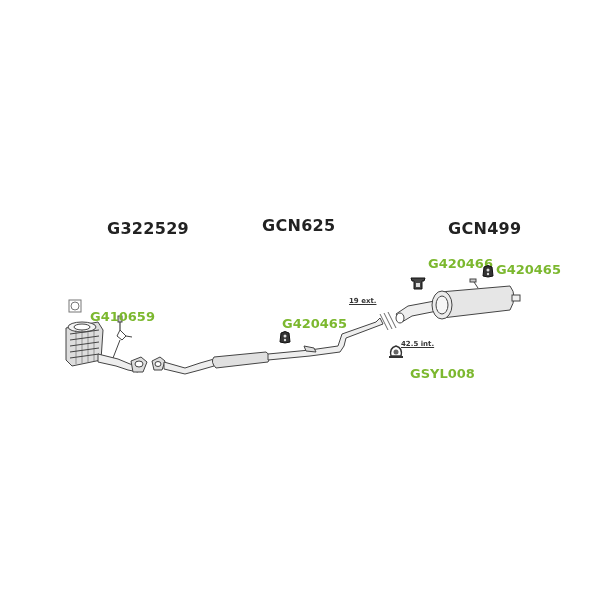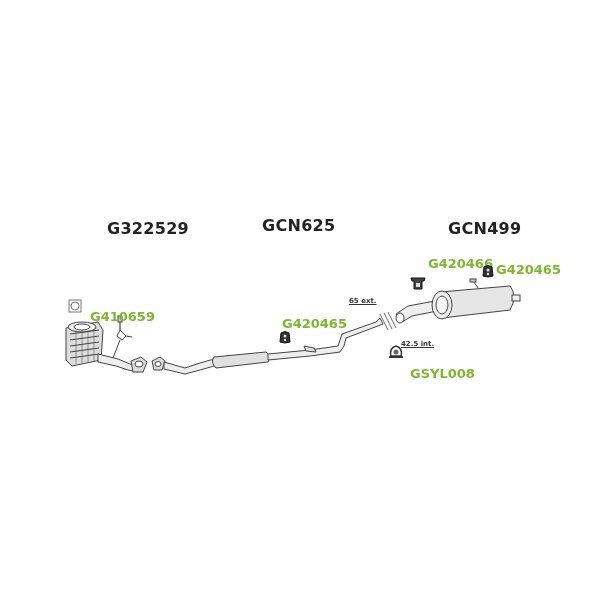--- a/index.html
+++ b/index.html
@@ -92,21 +92,21 @@
 
 <div class="part-label" style="left:282px; top:316px;">G420465</div>
 <div class="part-icon" style="left:279px; top:329px; width:12px; height:14px;">
   <svg width="12" height="14">
       <path d="M2 3 Q6 0 10 3 L11 12 Q6 14 1 12 Z" fill="#333" stroke="#111"></path>
       <circle cx="6" cy="6" r="1.5" fill="#ddd"></circle>
       <circle cx="6" cy="10" r="1.2" fill="#ddd"></circle>
     </svg>
 </div>
 
-<div class="dim-label" style="left:349px; top:297px;">65 ext.</div>
+<div class="dim-label" style="left:349px; top:297px;">19 ext.</div>
 <div class="dim-label" style="left:401px; top:340px;">42.5 int.</div>
 
 <div class="part-label" style="left:415px; top:256px;margin-left:13px;">G420466</div>
 <div class="part-icon" style="left:410px; top:275px; width:16px; height:14px;">
   <svg width="16" height="14">
       <path d="M1 2 L15 2 L14 5 L12 5 L12 13 L4 13 L4 5 L2 5 Z" fill="#444" stroke="#111"></path>
       <rect x="6" y="7" width="4" height="4" fill="#ddd"></rect>
     </svg>
 </div>
 

